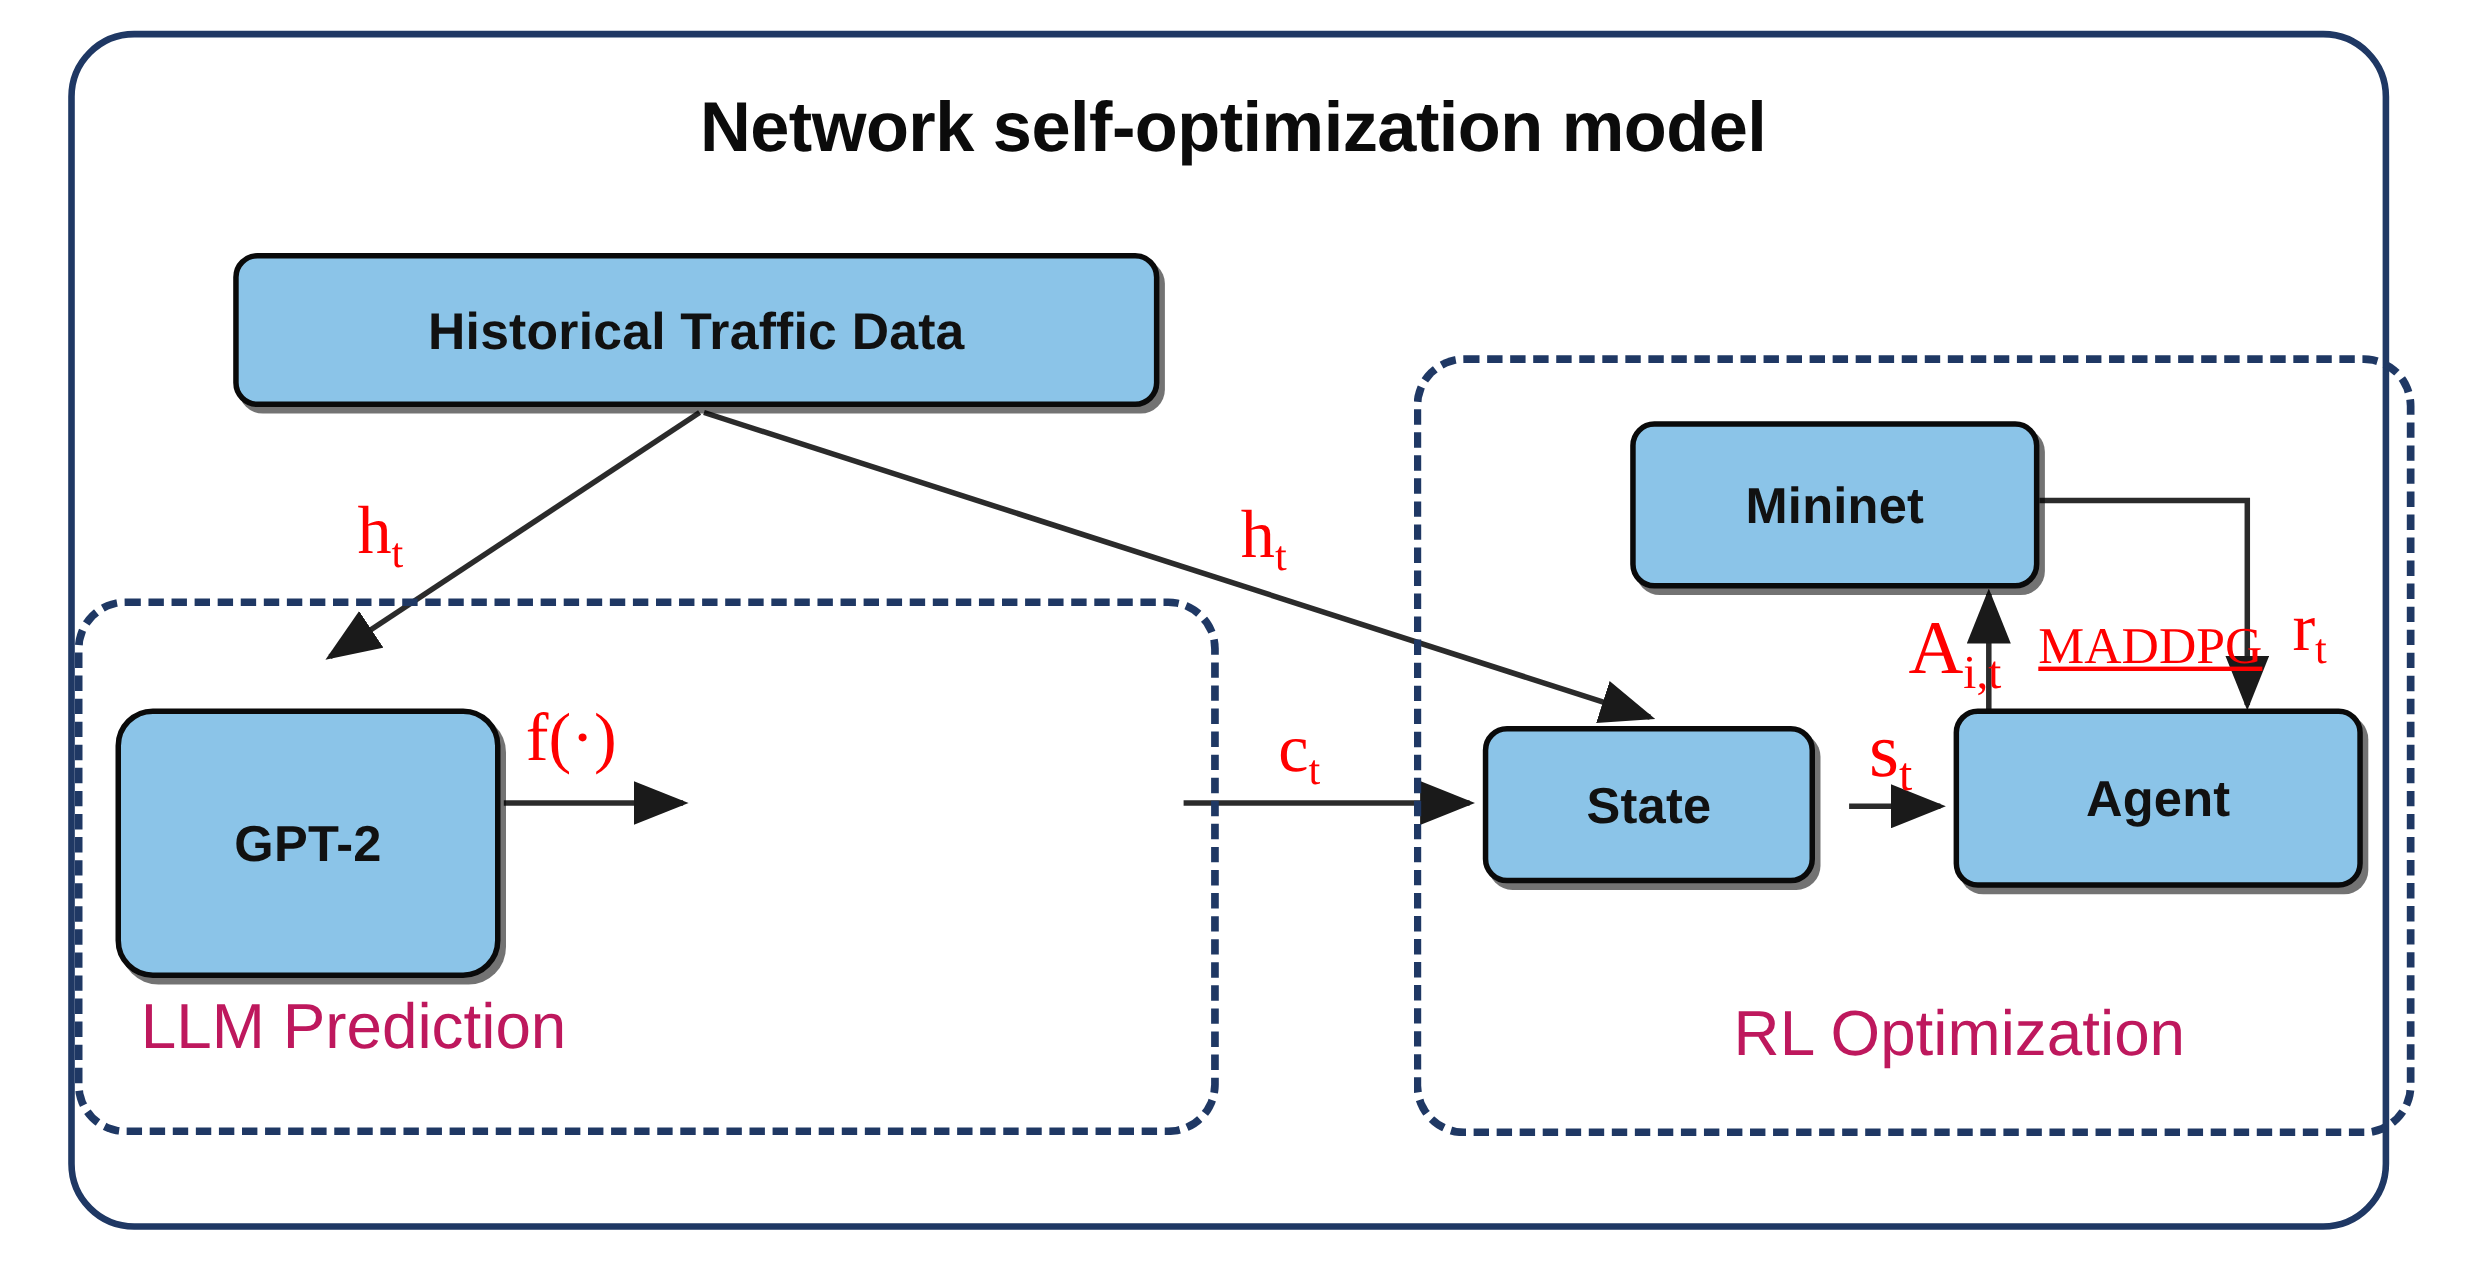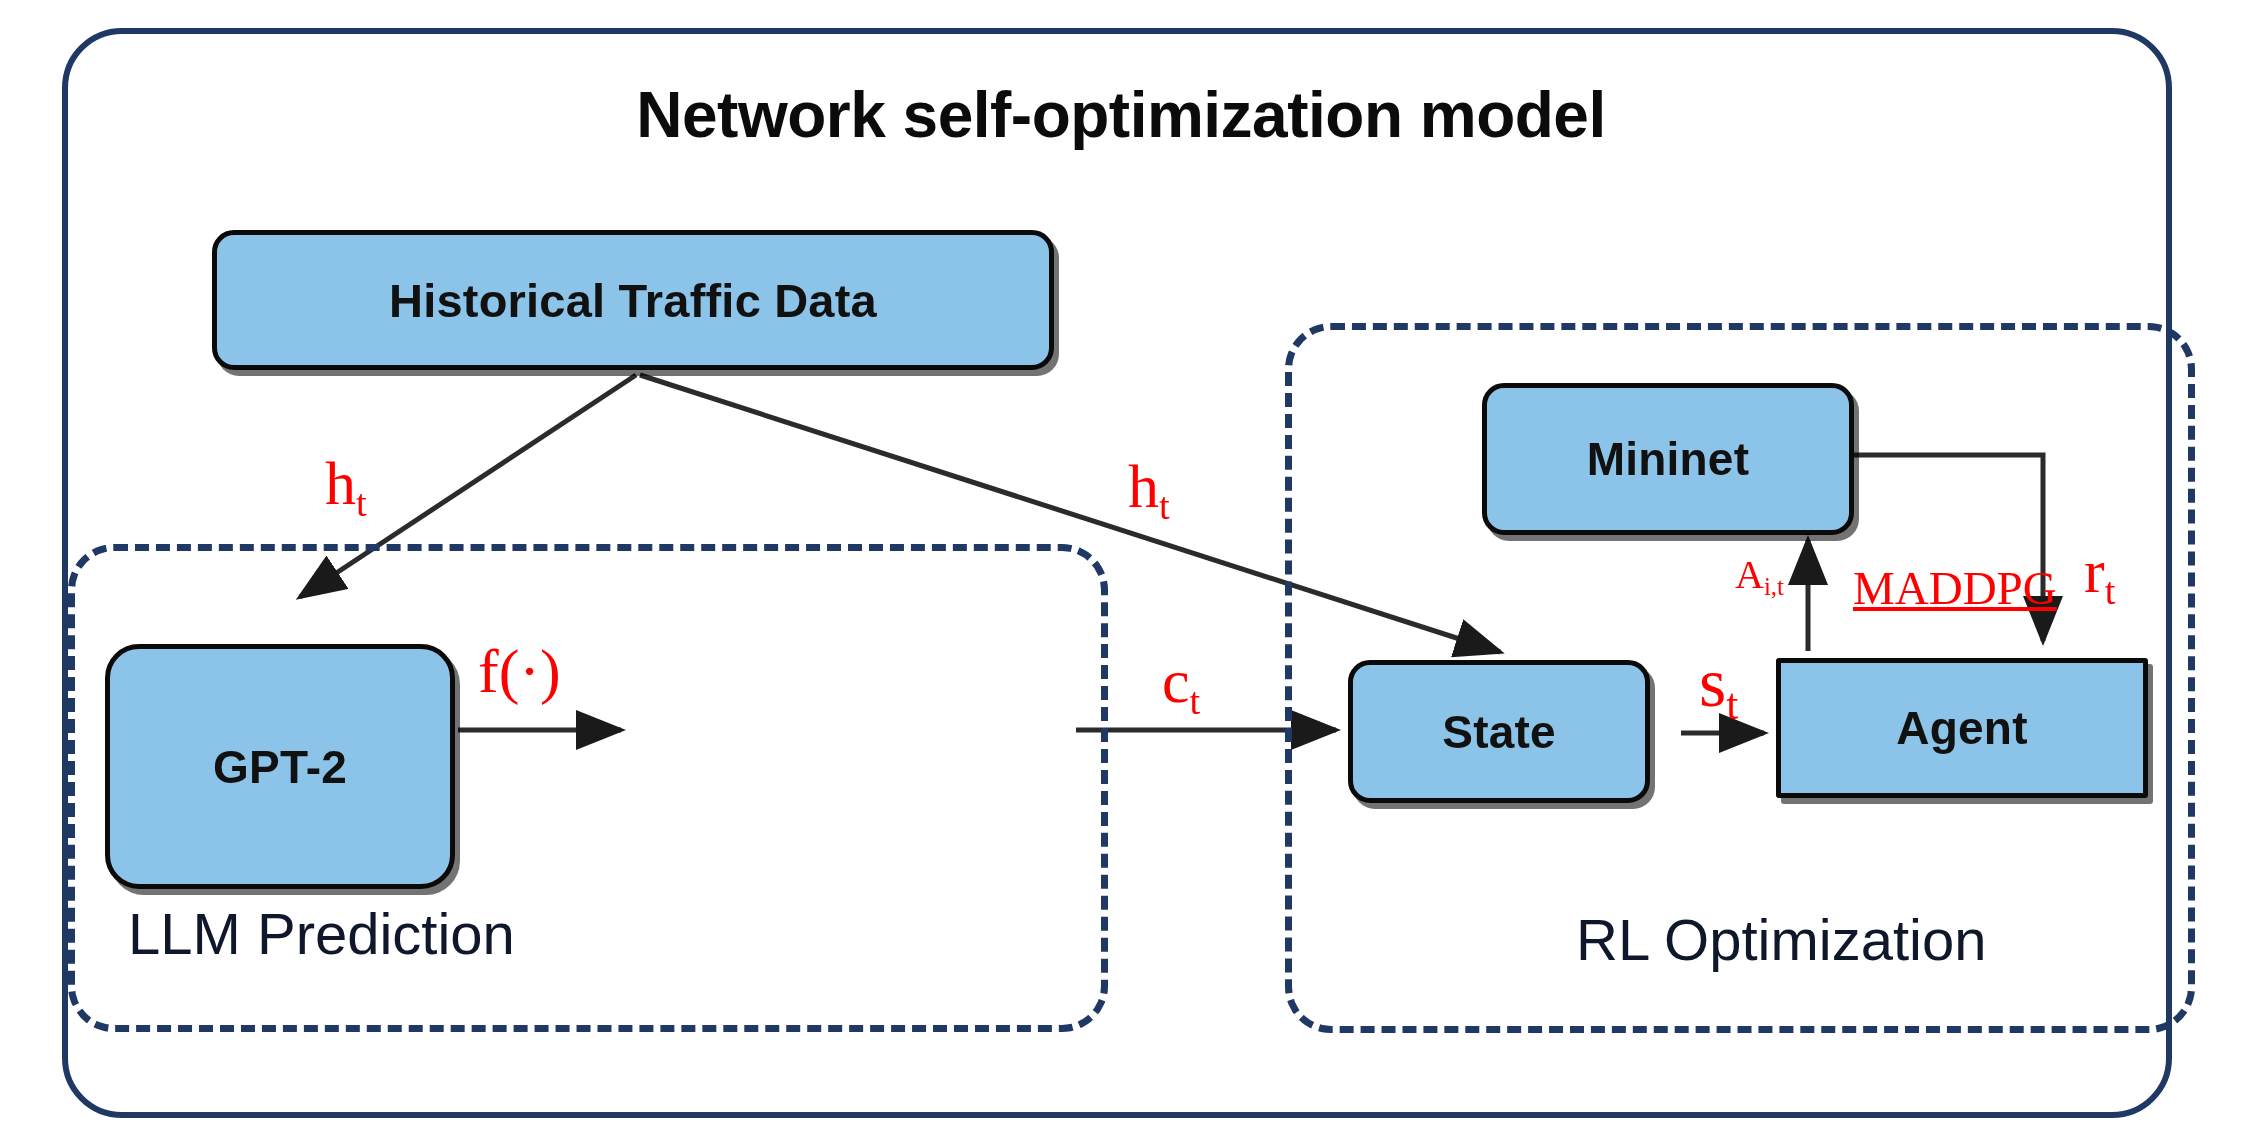--- a/index.html
+++ b/index.html
@@ -89,41 +89,41 @@
     font-size: 46px;
     border-radius: 22px;
   }
   #box-state {
     left: 1348px; top: 660px;
     width: 302px; height: 143px;
     font-size: 46px;
     border-radius: 22px;
   }
   #box-agent {
-    left: 1776px; top: 658px;
-    width: 372px; height: 140px;
-    font-size: 46px;
-    border-radius: 3px;
+    left: 1776px; top: 644px;
+    width: 372px; height: 163px;
+    font-size: 46px;
+    border-radius: 22px;
   }
   
   #title {
     position: absolute;
     left: 0; top: 78px;
     width: 2242px;
     text-align: center;
     font-size: 64px;
     font-weight: bold;
     color: #0b0b0b;
     letter-spacing: -0.5px;
   }
   
   .section-caption {
     position: absolute;
     font-size: 58px;
-    color: #0f172a;
+    color: #be185d;
     white-space: nowrap;
   }
   #caption-llm  { left: 128px; top: 900px; }
   #caption-rl   { left: 1576px; top: 906px; }
   
   .math-label {
     position: absolute;
     color: #FF0000;
     font-family: "Liberation Serif", serif;
     white-space: nowrap;
@@ -133,21 +133,21 @@
     font-size: 0.62em;
     vertical-align: baseline;
     position: relative;
     top: 0.30em;
   }
   #lbl-ht-left   { left: 325px; top: 452px;  font-size: 62px; }
   #lbl-ht-right  { left: 1128px; top: 455px; font-size: 62px; }
   #lbl-fdot      { left: 478px; top: 640px;  font-size: 62px; }
   #lbl-ct        { left: 1162px; top: 650px; font-size: 62px; }
   #lbl-st        { left: 1699px; top: 648px; font-size: 70px; }
-  #lbl-ait       { left: 1735px; top: 555px; font-size: 40px; }
+  #lbl-ait       { left: 1735px; top: 555px; font-size: 69px; }
   #lbl-maddpg    { left: 1853px; top: 565px; font-size: 47px; text-decoration: underline; }
   #lbl-rt        { left: 2084px; top: 540px; font-size: 62px; }
 </style>
 </head>
 <body>
 
 <div id="stage">
 
   <svg id="svg-layer" viewBox="0 0 2242 1147" xmlns="http://www.w3.org/2000/svg">
     <defs>

